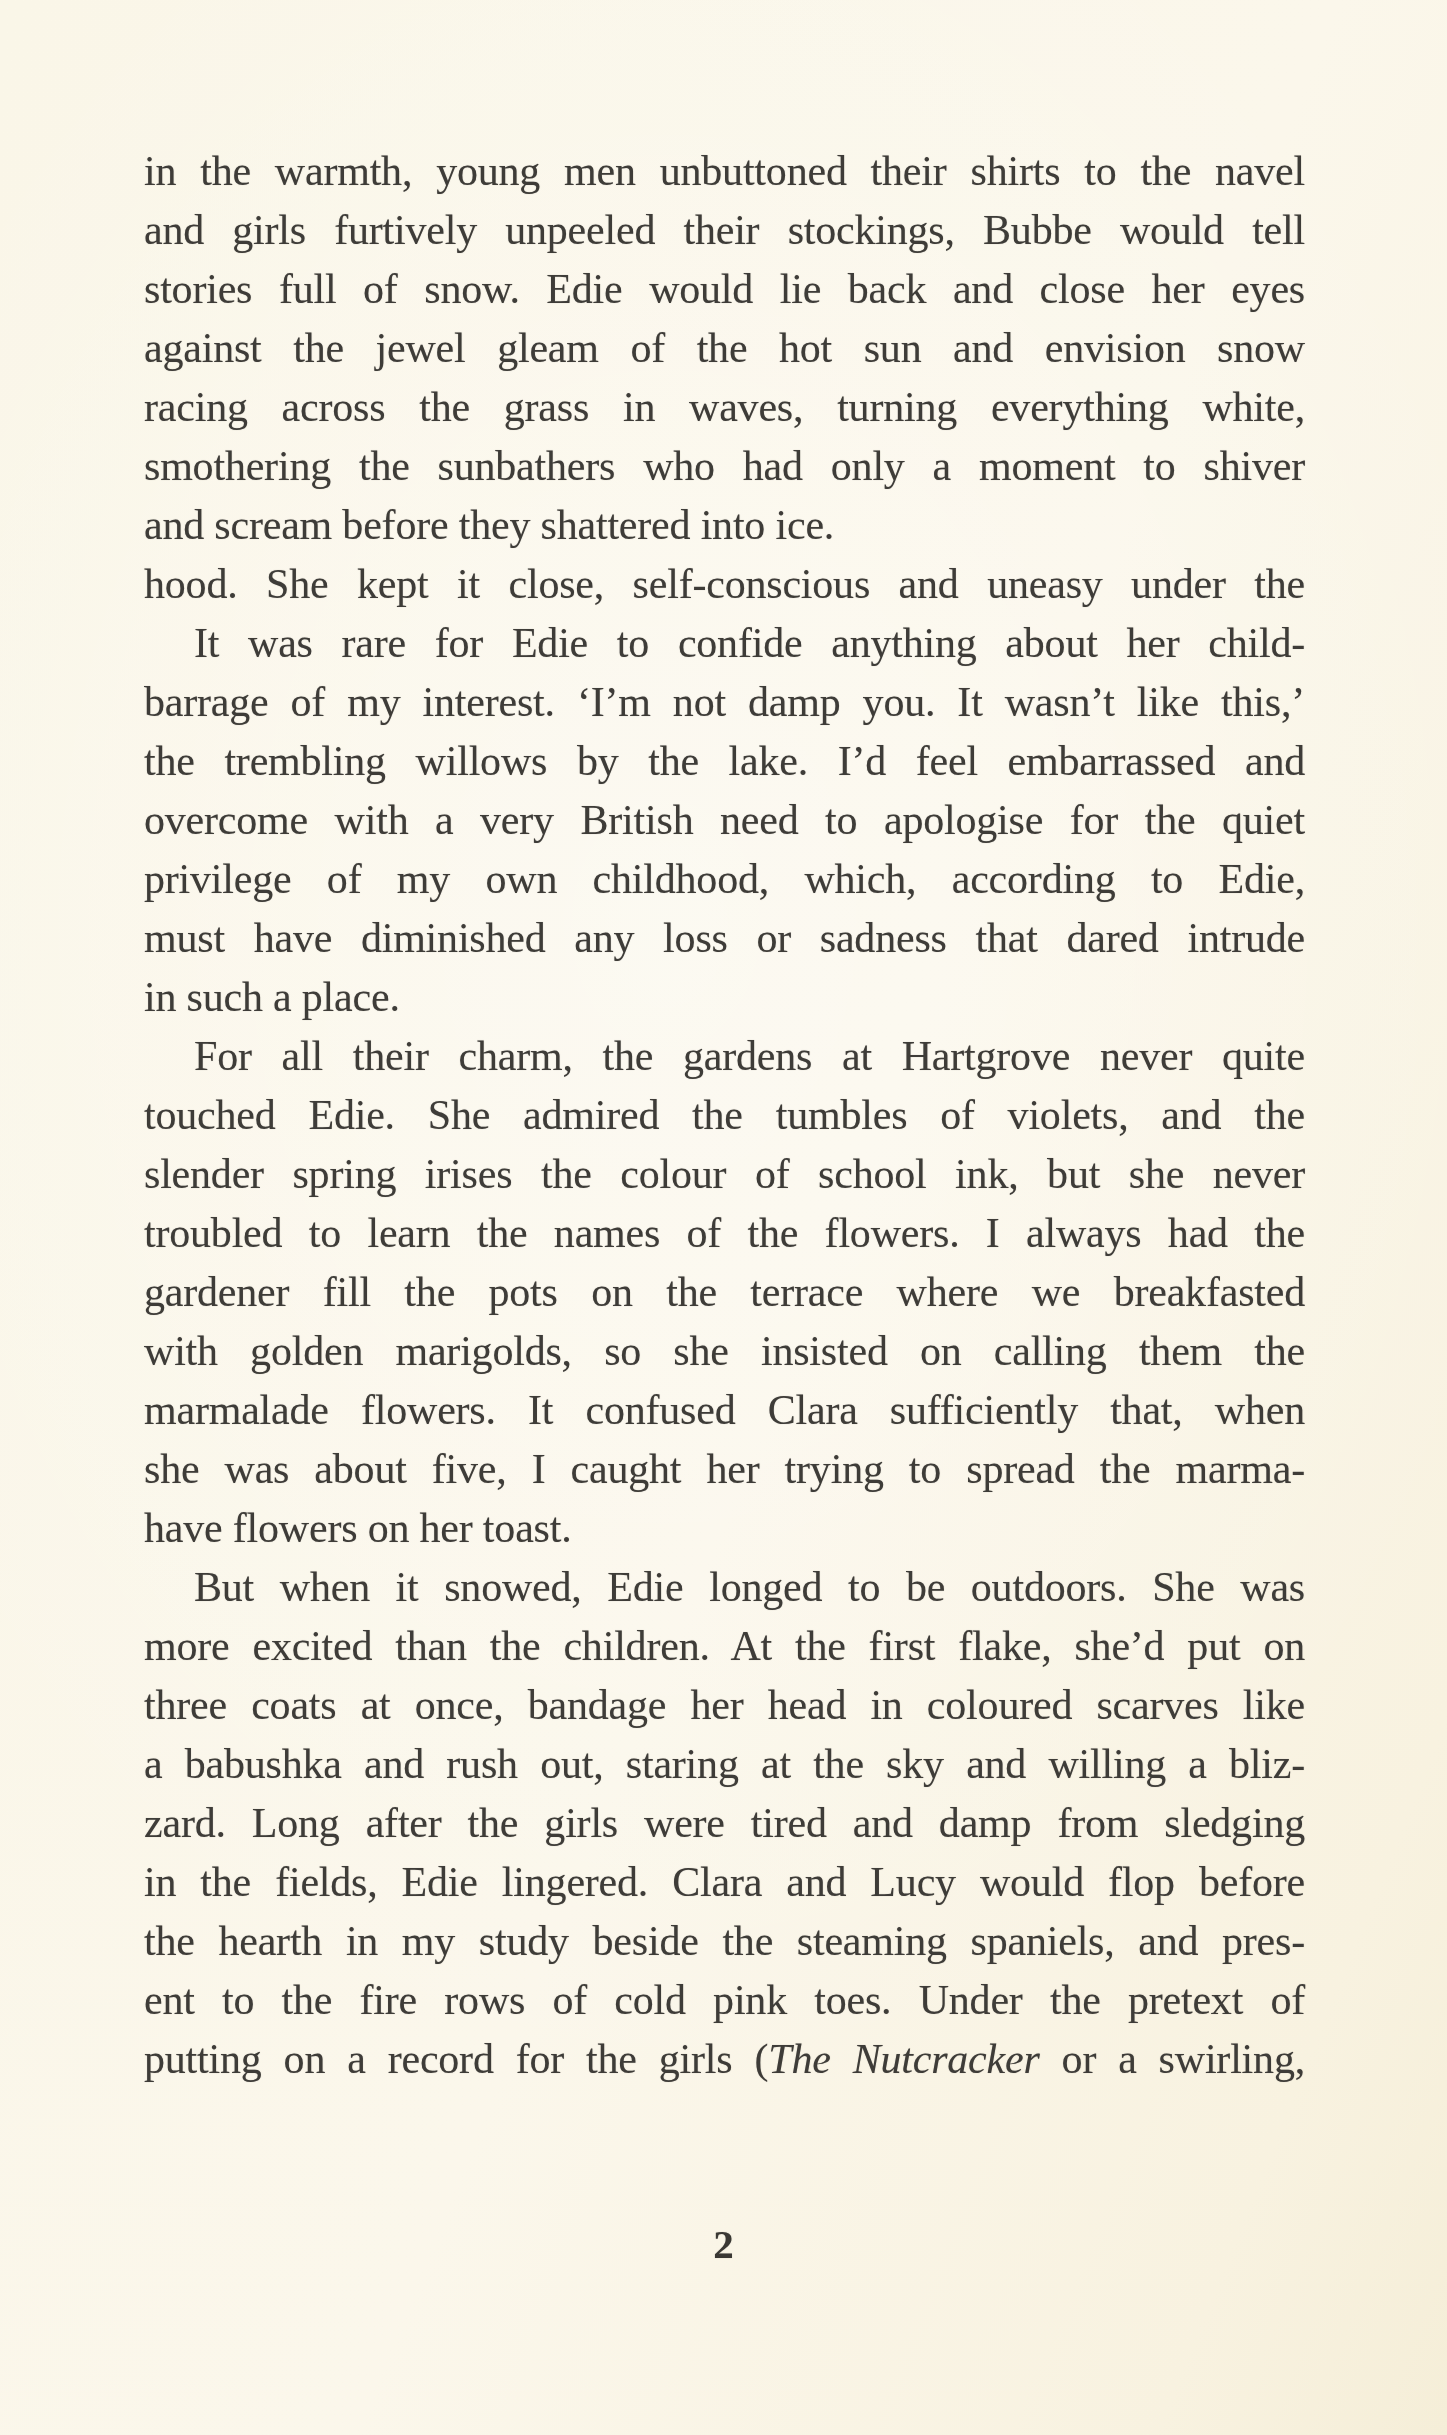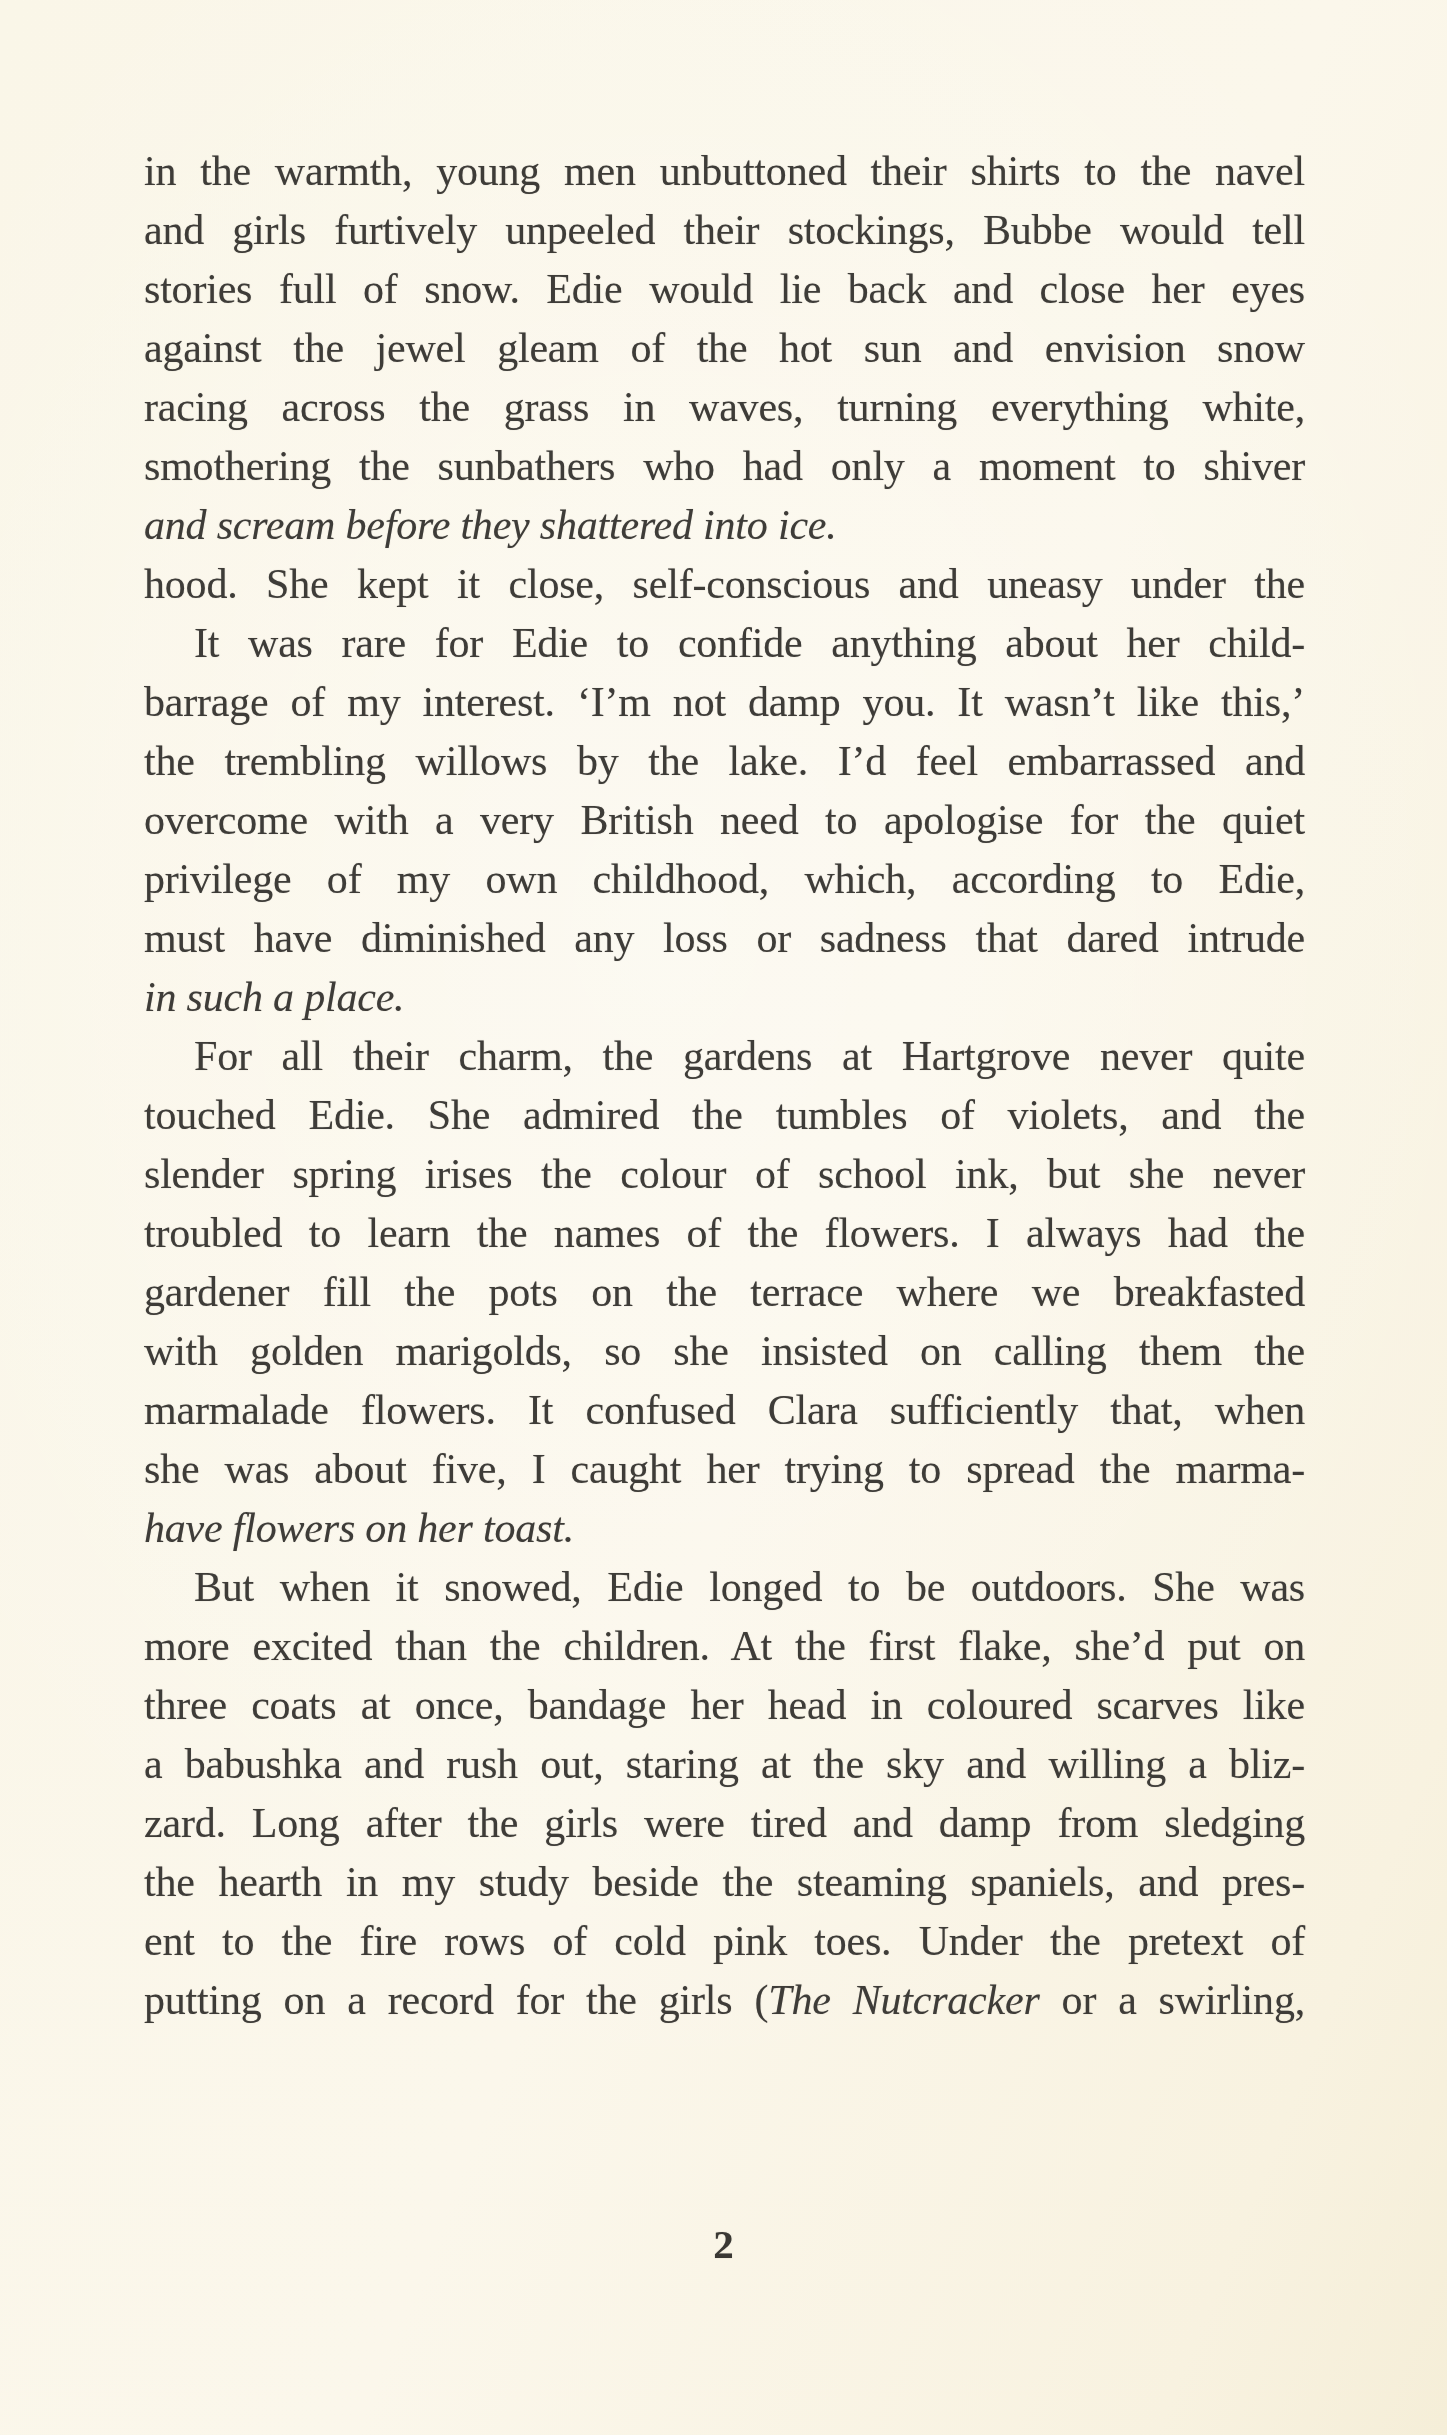--- a/index.html
+++ b/index.html
@@ -31,21 +31,20 @@
     line-height: 59px;
     font-size: 42px;
     letter-spacing: -0.2px;
     text-align: justify;
     text-align-last: justify;
     -moz-text-align-last: justify;
     text-shadow: 0 0 1px rgba(62, 60, 56, 0.35);
   }
   .line.para-end {
     text-align-last: left;
-    font-style: italic;
     -moz-text-align-last: left;
   }
   .line.indent {
     padding-left: 50px;
   }
   .line i {
     font-style: italic;
     margin-top: 28px;
   }
   .folio {
@@ -96,19 +95,20 @@
         <div class="line">marmalade flowers. It confused Clara sufficiently that, when</div>
         <div class="line">she was about five, I caught her trying to spread the marma-</div>
         <div class="line para-end">have flowers on her toast.</div>
       </div>
       <div>
         <div class="line indent">But when it snowed, Edie longed to be outdoors. She was</div>
         <div class="line">more excited than the children. At the first flake, she’d put on</div>
         <div class="line">three coats at once, bandage her head in coloured scarves like</div>
         <div class="line">a babushka and rush out, staring at the sky and willing a bliz-</div>
         <div class="line">zard. Long after the girls were tired and damp from sledging</div>
+        <div class="line">in the fields, Edie lingered. Clara and Lucy would flop before</div>
         <div class="line">the hearth in my study beside the steaming spaniels, and pres-</div>
         <div class="line">ent to the fire rows of cold pink toes. Under the pretext of</div>
         <div class="line">putting on a record for the girls (<i>The Nutcracker</i> or a swirling,</div>
       </div>
     </div>
   <div class="folio">2</div>
 </div>
 
 </body></html>

